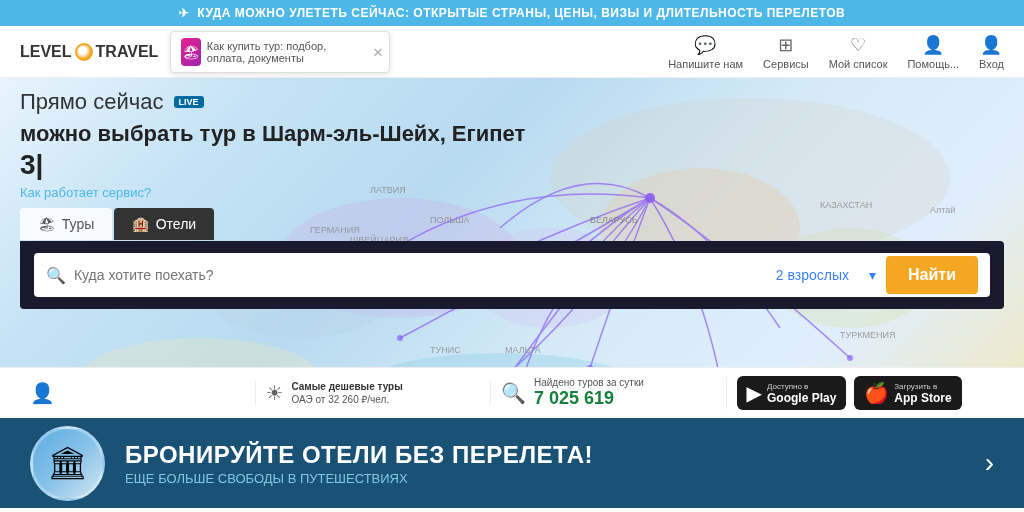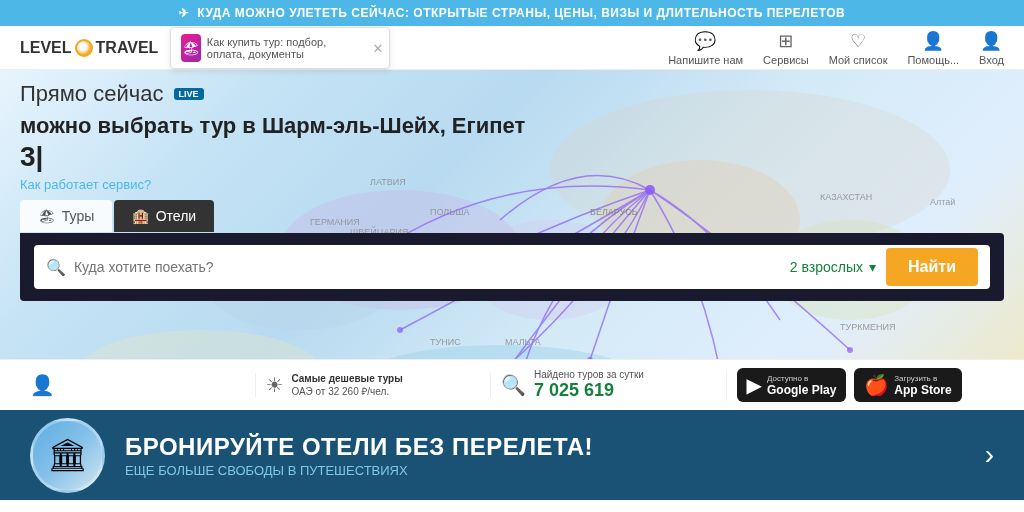--- a/index.html
+++ b/index.html
@@ -22,21 +22,21 @@
 
     
     #header {
       background: white;
       display: flex;
       align-items: center;
       padding: 8px 20px;
       border-bottom: 1px solid #eee;
       position: relative;
       z-index: 10;
-      height: 44px;
+      height: 52px;
     }
     #logo {
       display: flex;
       align-items: center;
       font-size: 16px;
       font-weight: bold;
       color: #333;
       margin-right: 12px;
       white-space: nowrap;
     }
@@ -217,22 +217,22 @@
     #search-input {
       flex: 1;
       border: none;
       outline: none;
       font-size: 14px;
       color: #999;
     }
     #guests-selector {
       display: flex;
       align-items: center;
-      gap: 6px;
-      color: #15803d;
+      gap: 20px;
+      color: #3b82f6;
       font-size: 14px;
       cursor: pointer;
       margin-right: 10px;
       white-space: nowrap;
     }
     #find-btn {
       background: #f5a623;
       color: white;
       border: none;
       border-radius: 4px;

